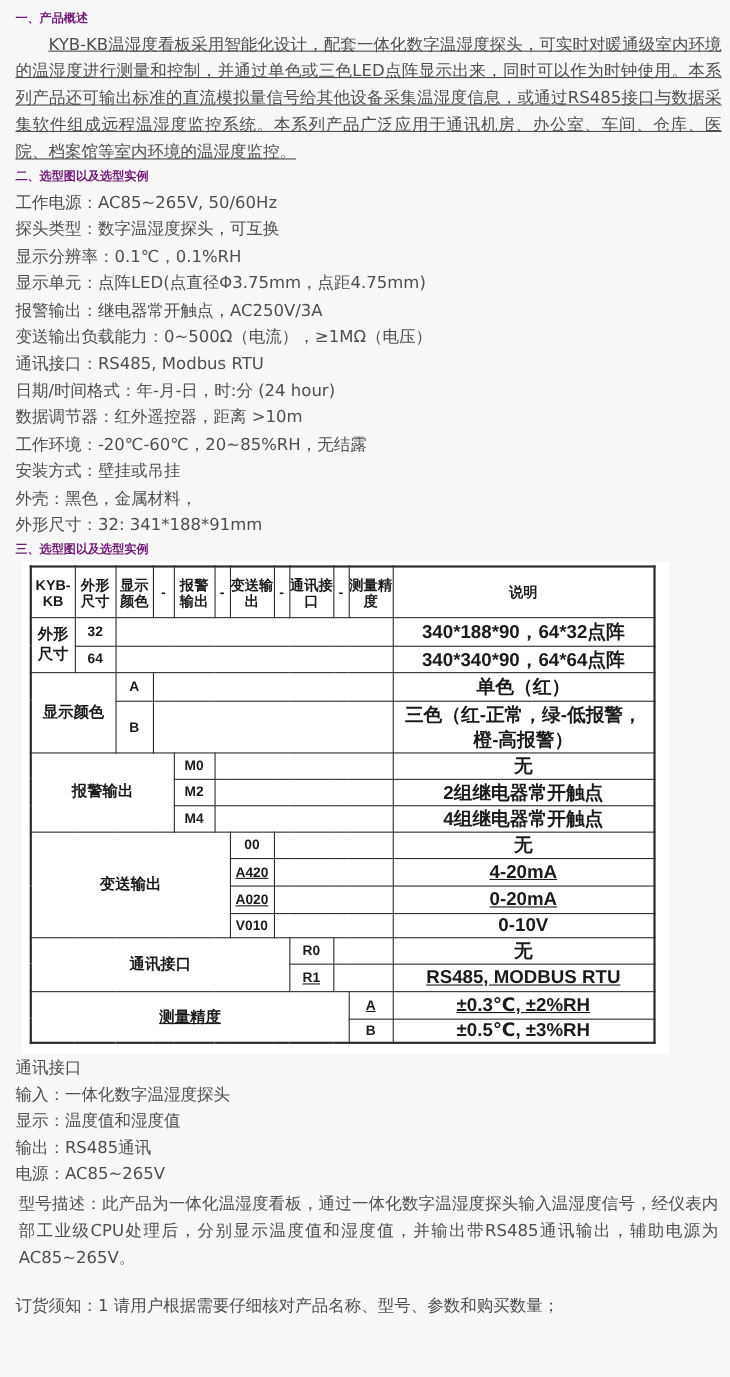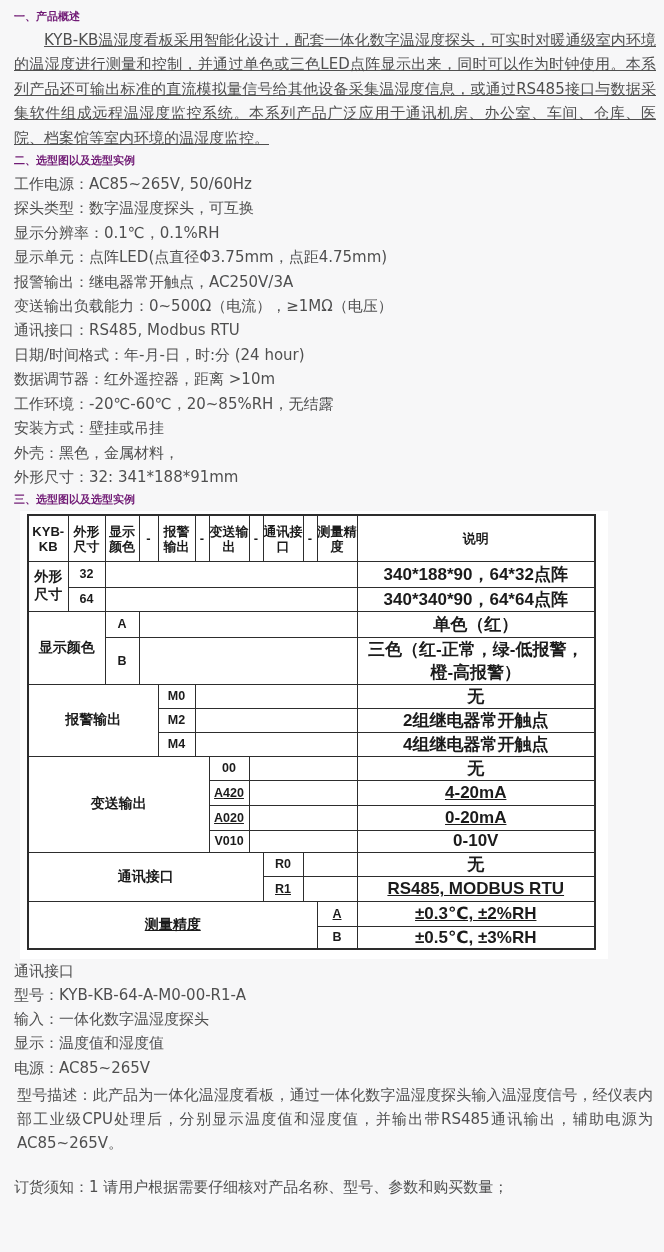--- a/index.html
+++ b/index.html
@@ -188,23 +188,23 @@
       <tr class="h22">
         <td class="code">B</td>
         <td class="desc">±0.5℃, ±3%RH</td>
       </tr>
     </tbody>
       </table>
   </div>
 
   <div>
     <div class="example-line">通讯接口</div>
-    <div class="example-line">型号：KYB-KB-64-A-M0-00-R1-A</div>
     <div class="example-line">输入：一体化数字温湿度探头</div>
     <div class="example-line">显示：温度值和湿度值</div>
+    <div class="example-line">输出：RS485通讯</div>
     <div class="example-line">电源：AC85~265V</div>
   </div>
 
   <p class="model-desc">型号描述：此产品为一体化温湿度看板，通过一体化数字温湿度探头输入温湿度信号，经仪表内部工业级CPU处理后，分别显示温度值和湿度值，并输出带RS485通讯输出，辅助电源为AC85~265V。</p>
 
   <div class="ordering">
     <div class="order-line">订货须知：1 请用户根据需要仔细核对产品名称、型号、参数和购买数量；</div>
 
   </div>
 

